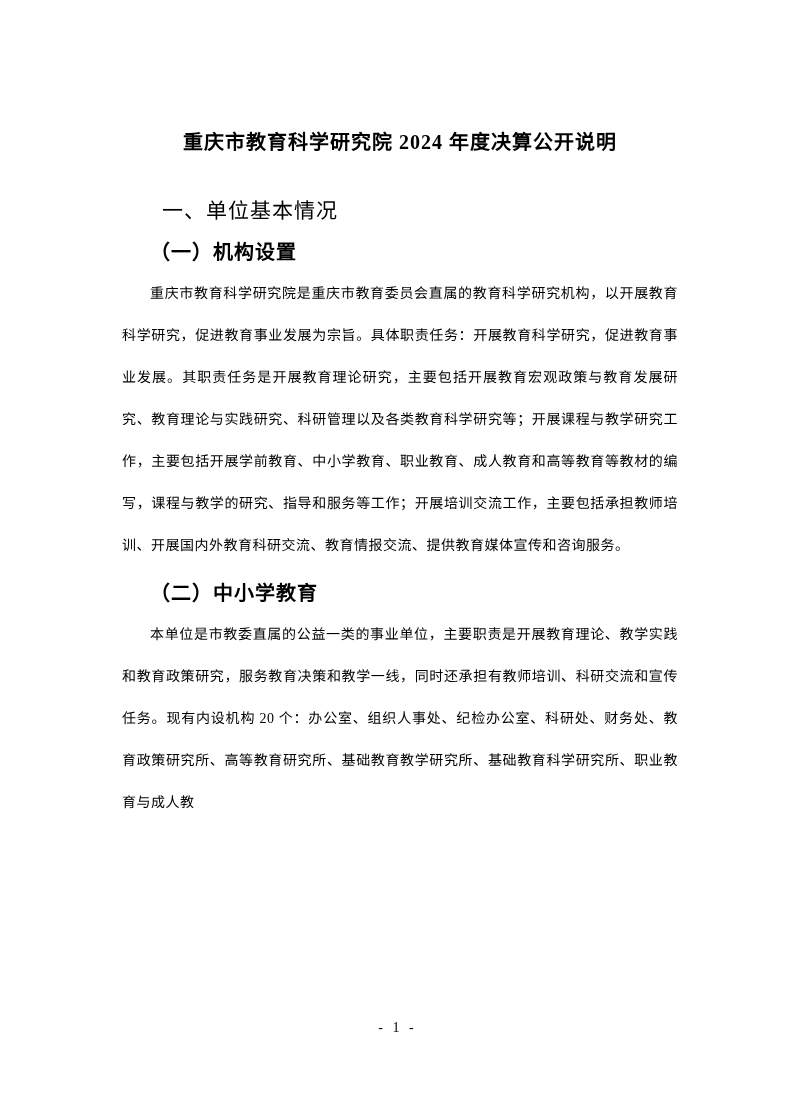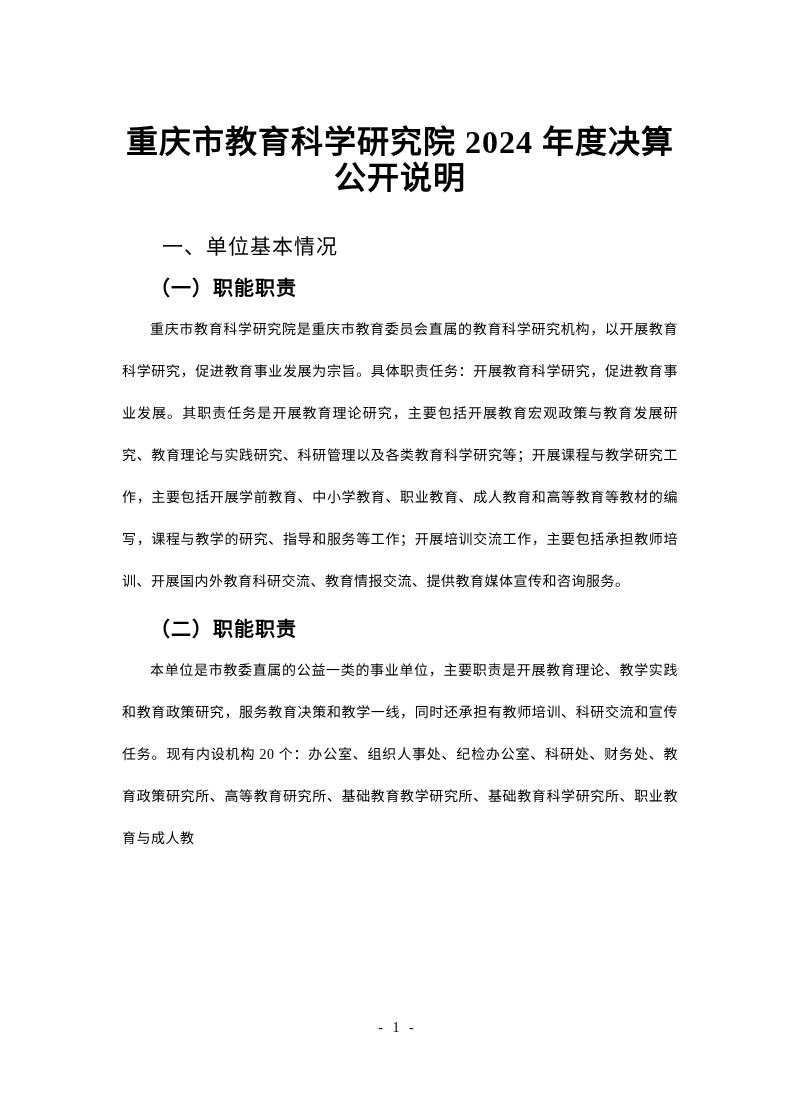--- a/index.html
+++ b/index.html
@@ -19,21 +19,21 @@
   }
   .content {
     position: absolute;
     left: 122px;
     top: 0;
     width: 556px;
   }
   .doc-title {
     margin: 0;
     padding-top: 124px;
-    font-size: 32px;
+    font-size: 20px;
     line-height: 36px;
     font-weight: bold;
     text-align: center;
     letter-spacing: 1px;
     font-family: "Liberation Serif", "DejaVu Serif", serif;
   }
   .sec-heading {
     margin: 36px 0 0 0;
     padding-left: 40px;
     font-size: 21px;
@@ -77,24 +77,24 @@
 </head>
 <body>
 
 <div class="page">
   <div class="content">
 
     <h1 class="doc-title">重庆市教育科学研究院 2024 年度决算公开说明</h1>
 
     <h2 class="sec-heading">一、单位基本情况</h2>
 
-    <h3 class="sub-heading">（一）职能职责</h3>
+    <h3 class="sub-heading">（一）机构设置</h3>
 
     <p class="body-para">重庆市教育科学研究院是重庆市教育委员会直属的教育科学研究机构，以开展教育科学研究，促进教育事业发展为宗旨。具体职责任务：开展教育科学研究，促进教育事业发展。其职责任务是开展教育理论研究，主要包括开展教育宏观政策与教育发展研究、教育理论与实践研究、科研管理以及各类教育科学研究等；开展课程与教学研究工作，主要包括开展学前教育、中小学教育、职业教育、成人教育和高等教育等教材的编写，课程与教学的研究、指导和服务等工作；开展培训交流工作，主要包括承担教师培训、开展国内外教育科研交流、教育情报交流、提供教育媒体宣传和咨询服务。</p>
 
-    <h3 class="sub-heading">（二）职能职责</h3>
+    <h3 class="sub-heading">（二）中小学教育</h3>
 
     <p class="body-para">本单位是市教委直属的公益一类的事业单位，主要职责是开展教育理论、教学实践和教育政策研究，服务教育决策和教学一线，同时还承担有教师培训、科研交流和宣传任务。现有内设机构 20 个：办公室、组织人事处、纪检办公室、科研处、财务处、教育政策研究所、高等教育研究所、基础教育教学研究所、基础教育科学研究所、职业教育与成人教</p>
 
   </div>
 
   <div class="page-footer">- 1 -</div>
 </div>
 
 </body></html>

